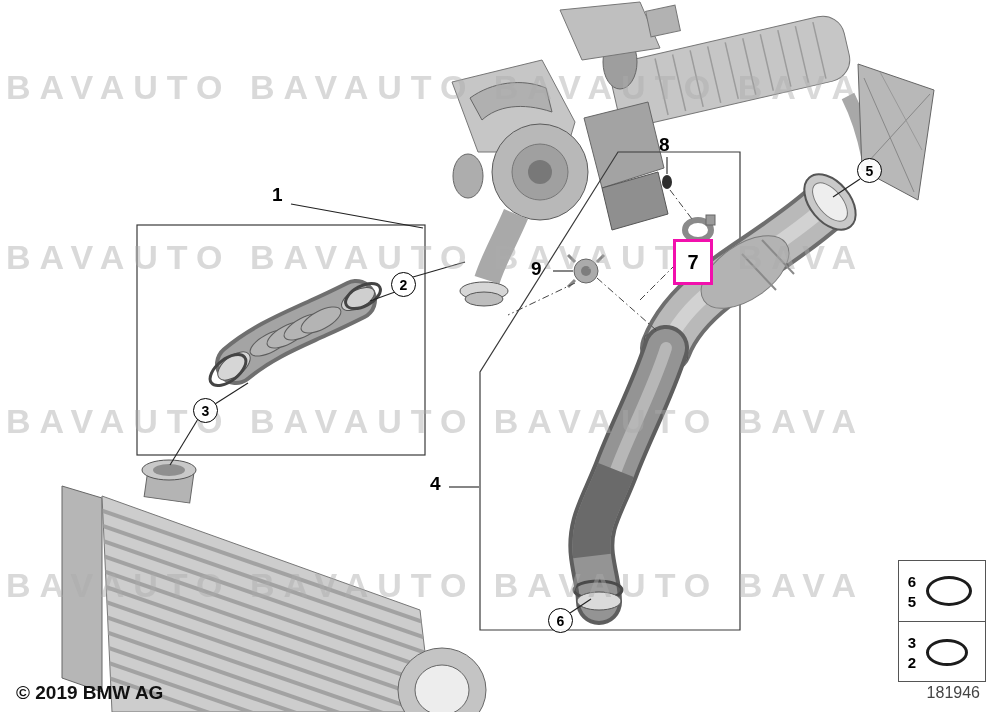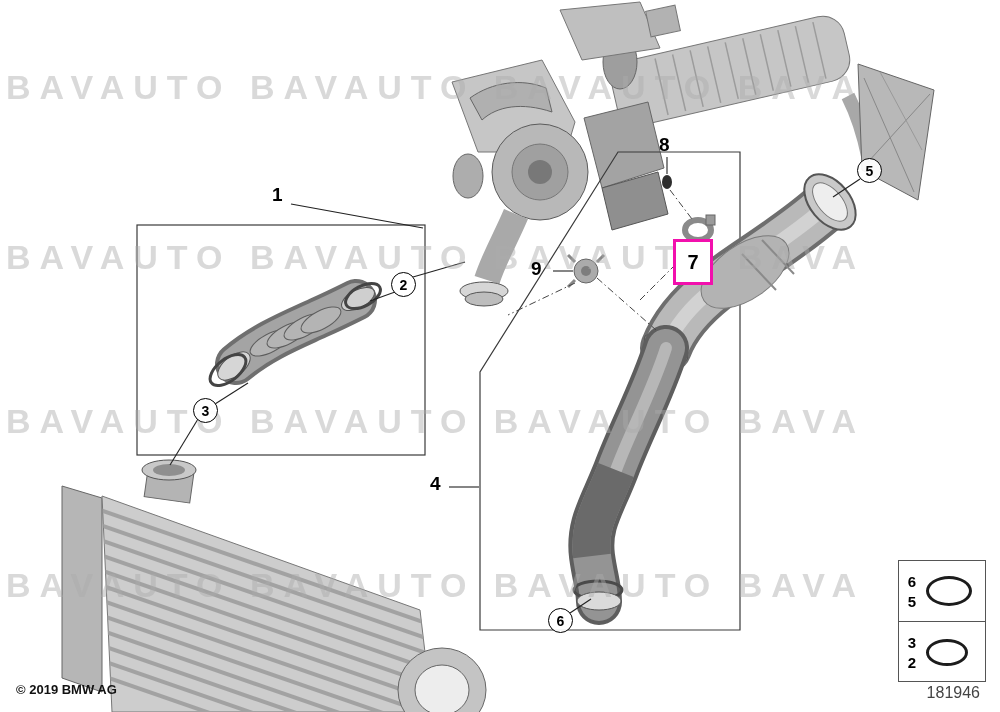--- a/index.html
+++ b/index.html
@@ -35,21 +35,21 @@
             border:1px solid #555; background:rgba(255,255,255,0.65); }
   .legend .cell { height:60px; display:flex; align-items:center; padding:4px 5px; }
   .legend .cell + .cell { border-top:1px solid #555; height:61px; }
   .nums { display:flex; flex-direction:column; gap:3px; font-weight:bold; font-size:15px;
           width:16px; text-align:center; }
   .ring { width:46px; height:30px; border:3px solid #1c1c1c; border-radius:50%; margin-left:6px;
           background:rgba(255,255,255,0.8); }
   .ring.sm { width:42px; height:27px; }
 
   
-  .footer-left  { position:absolute; left:16px; top:682px; font-weight:bold; font-size:13px; color:#111; }
+  .footer-left  { position:absolute; left:16px; top:682px; font-weight:bold; font-size:19px; color:#111; }
   .footer-right { position:absolute; right:20px; top:684px; font-size:16px; color:#444; }
 </style>
 </head>
 <body>
 
 <div class="canvas">
 
   <svg class="art" width="1000" height="712" viewBox="0 0 1000 712">
     <defs>
       <clipPath id="coreClip">

